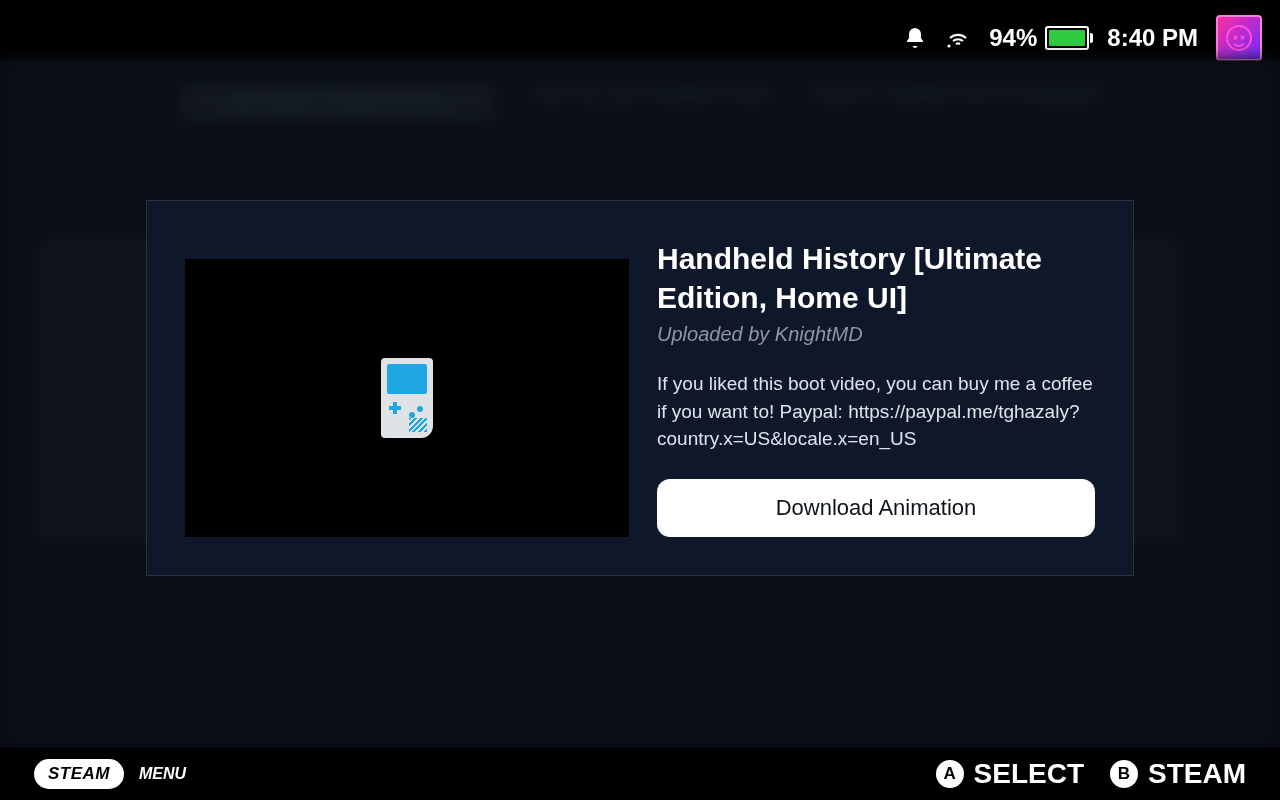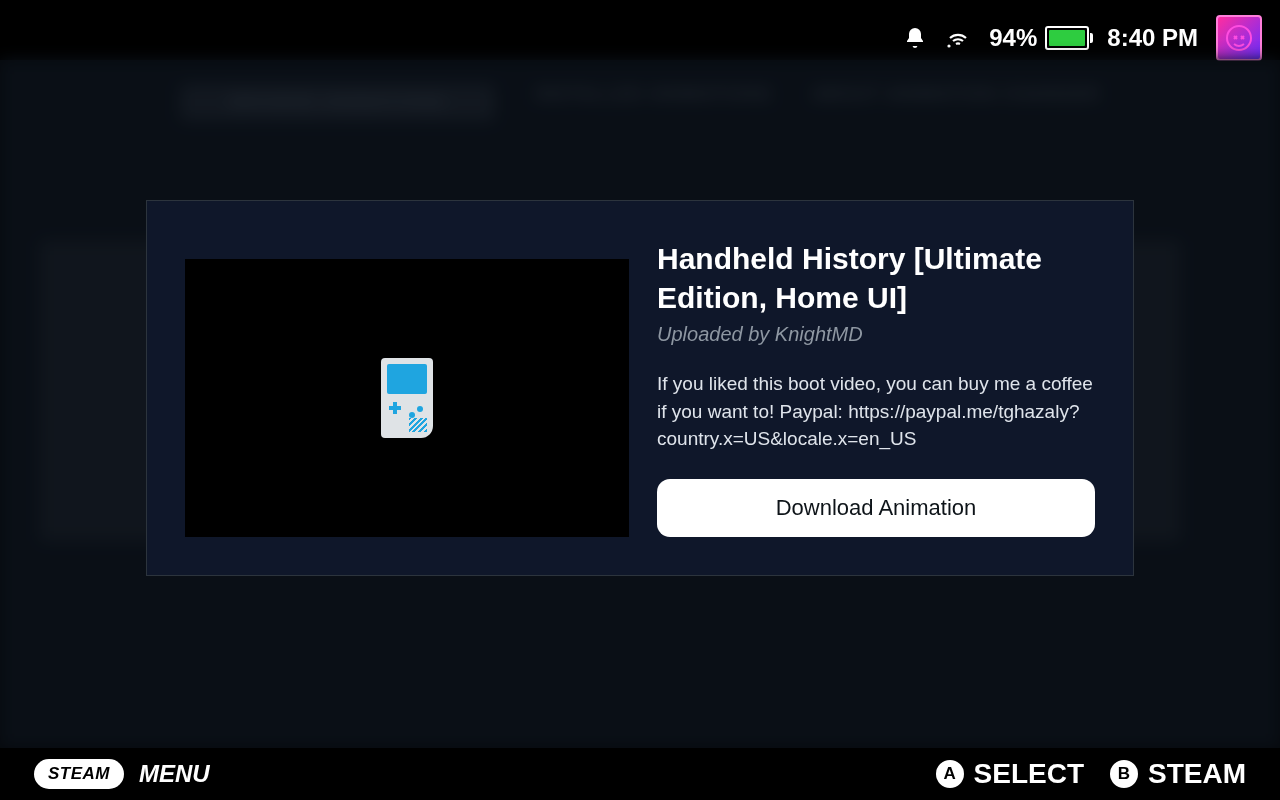--- a/index.html
+++ b/index.html
@@ -246,21 +246,21 @@
     .steam-pill {
       background: #fff;
       color: #000;
       font-weight: 800;
       padding: 5px 14px;
       border-radius: 999px;
       font-size: 17px;
       letter-spacing: 0.5px;
     }
     .menu-label {
-      font-size: 24px;
+      font-size: 16px;
       font-weight: 600;
       color: #fff;
     }
     .bottom-right {
       display: flex;
       align-items: center;
       gap: 26px;
     }
     .glyph-group {
       display:flex;

